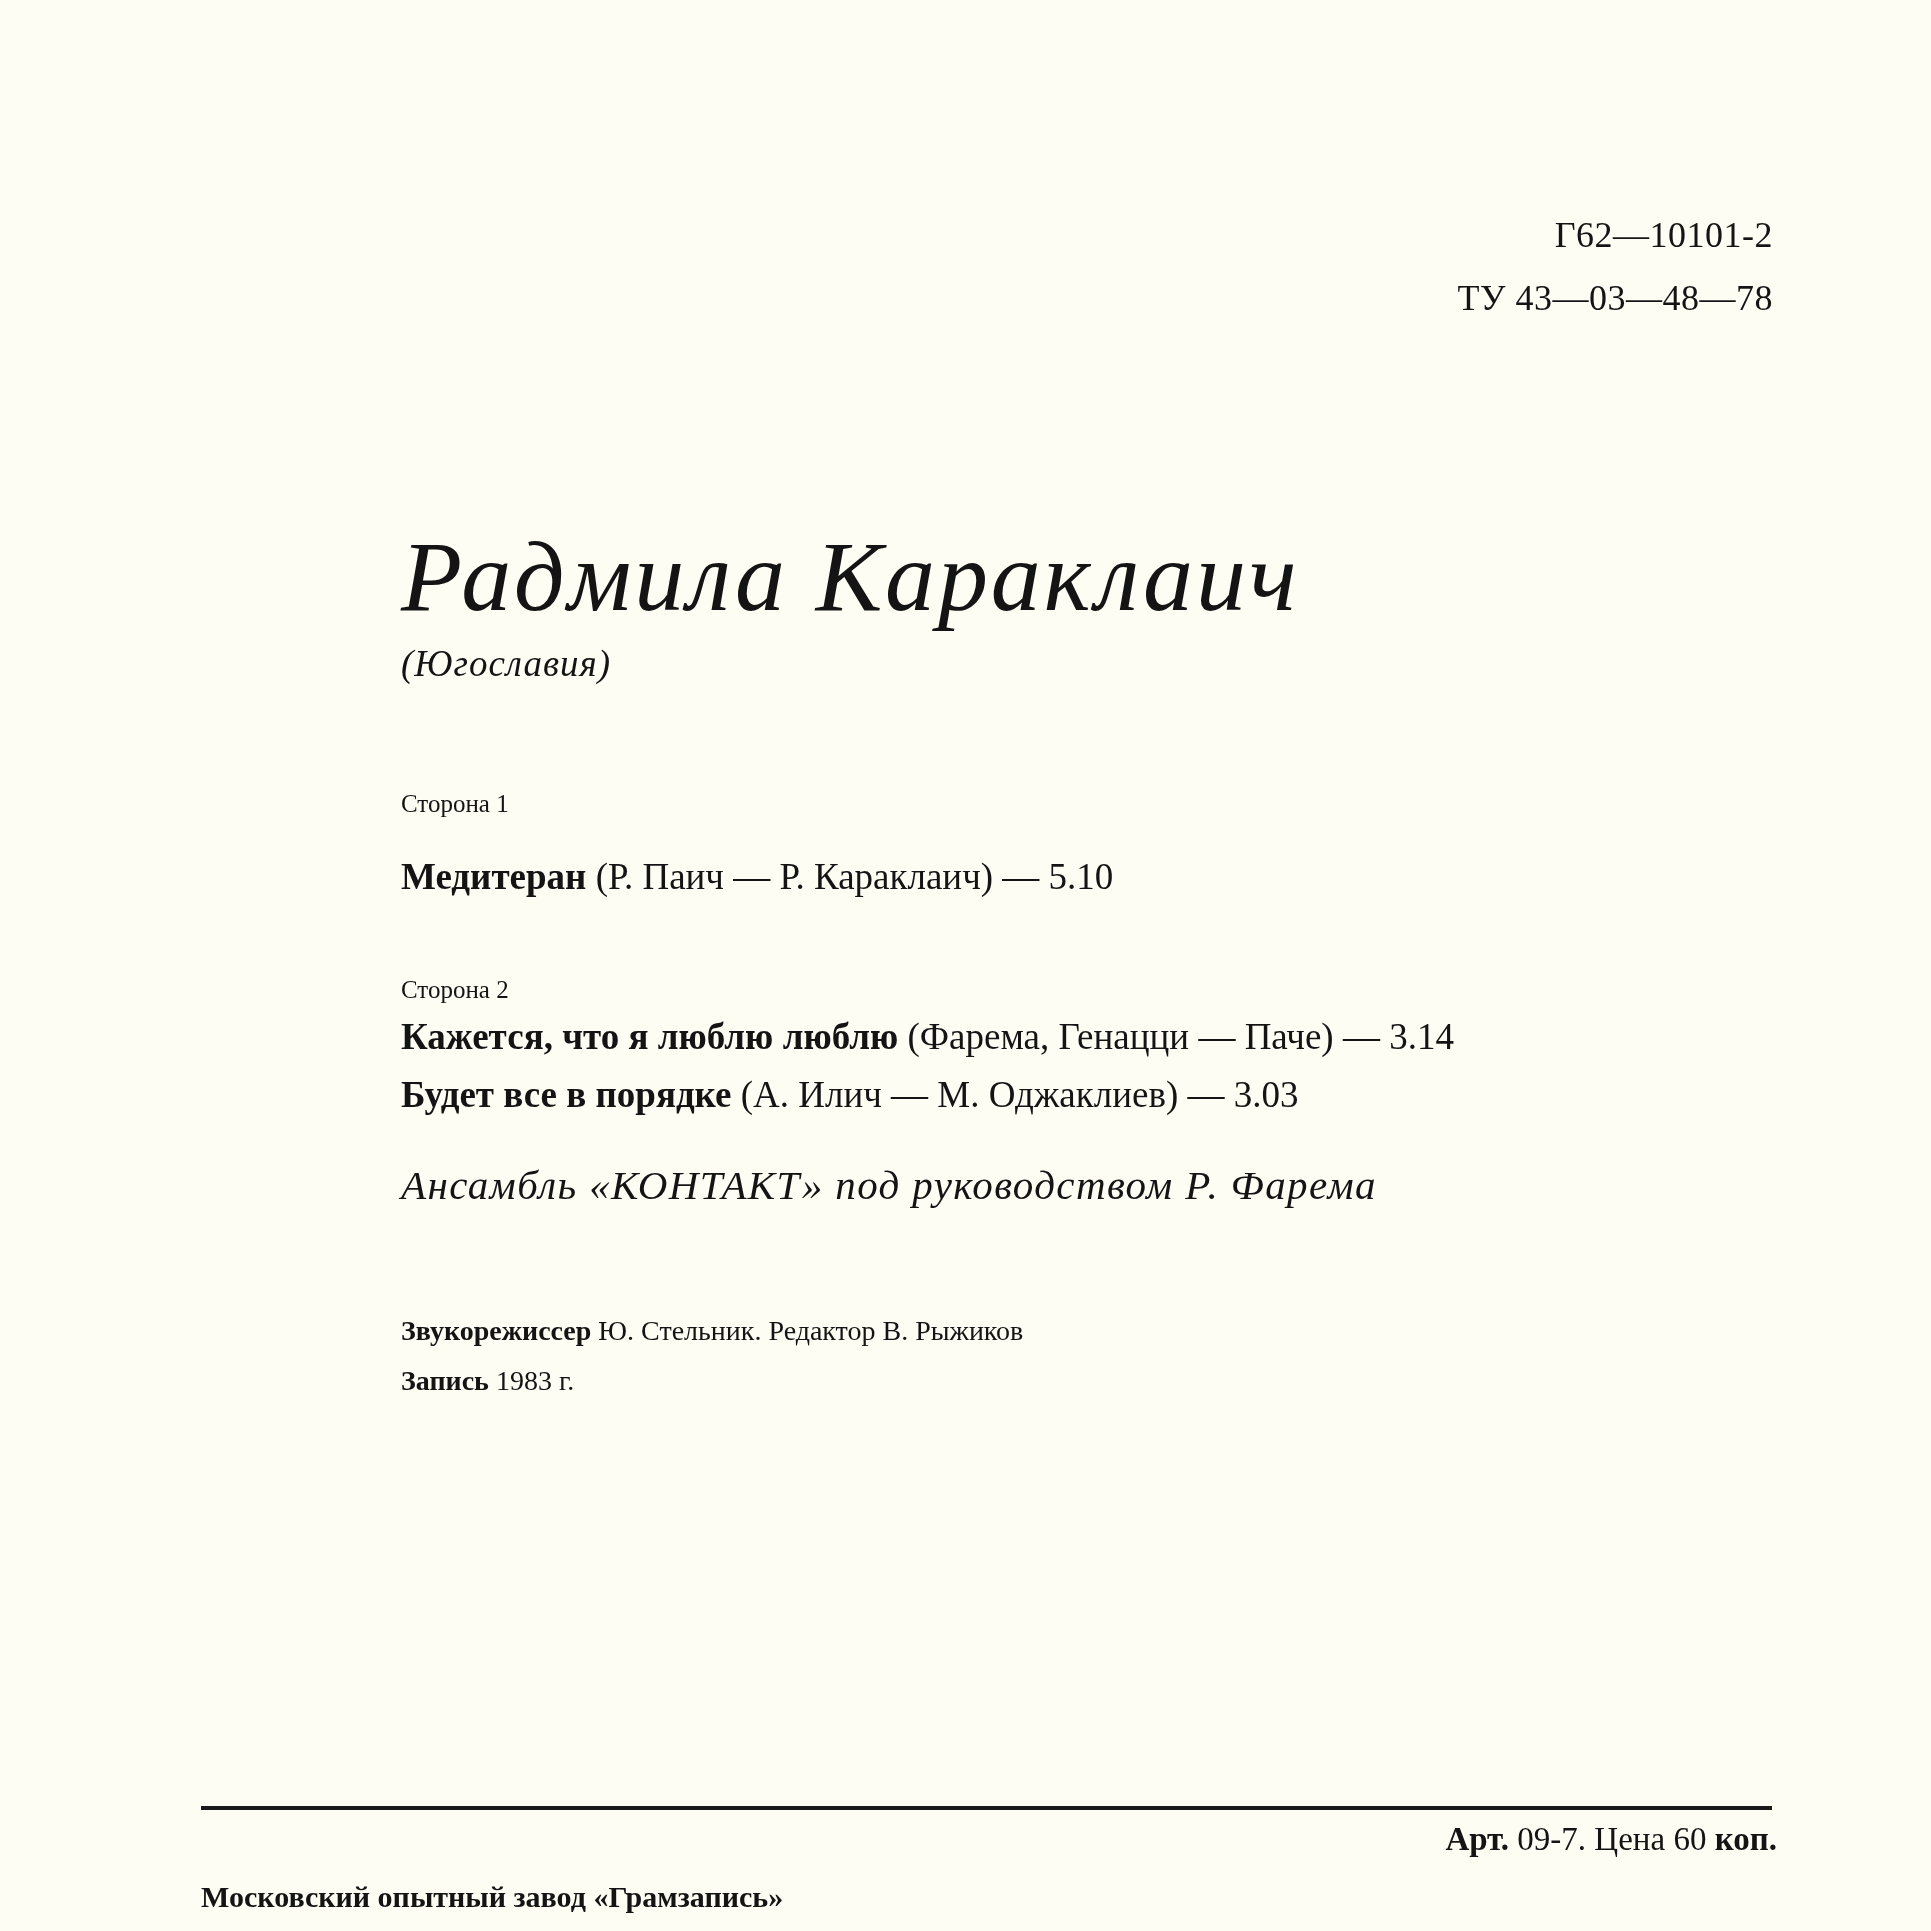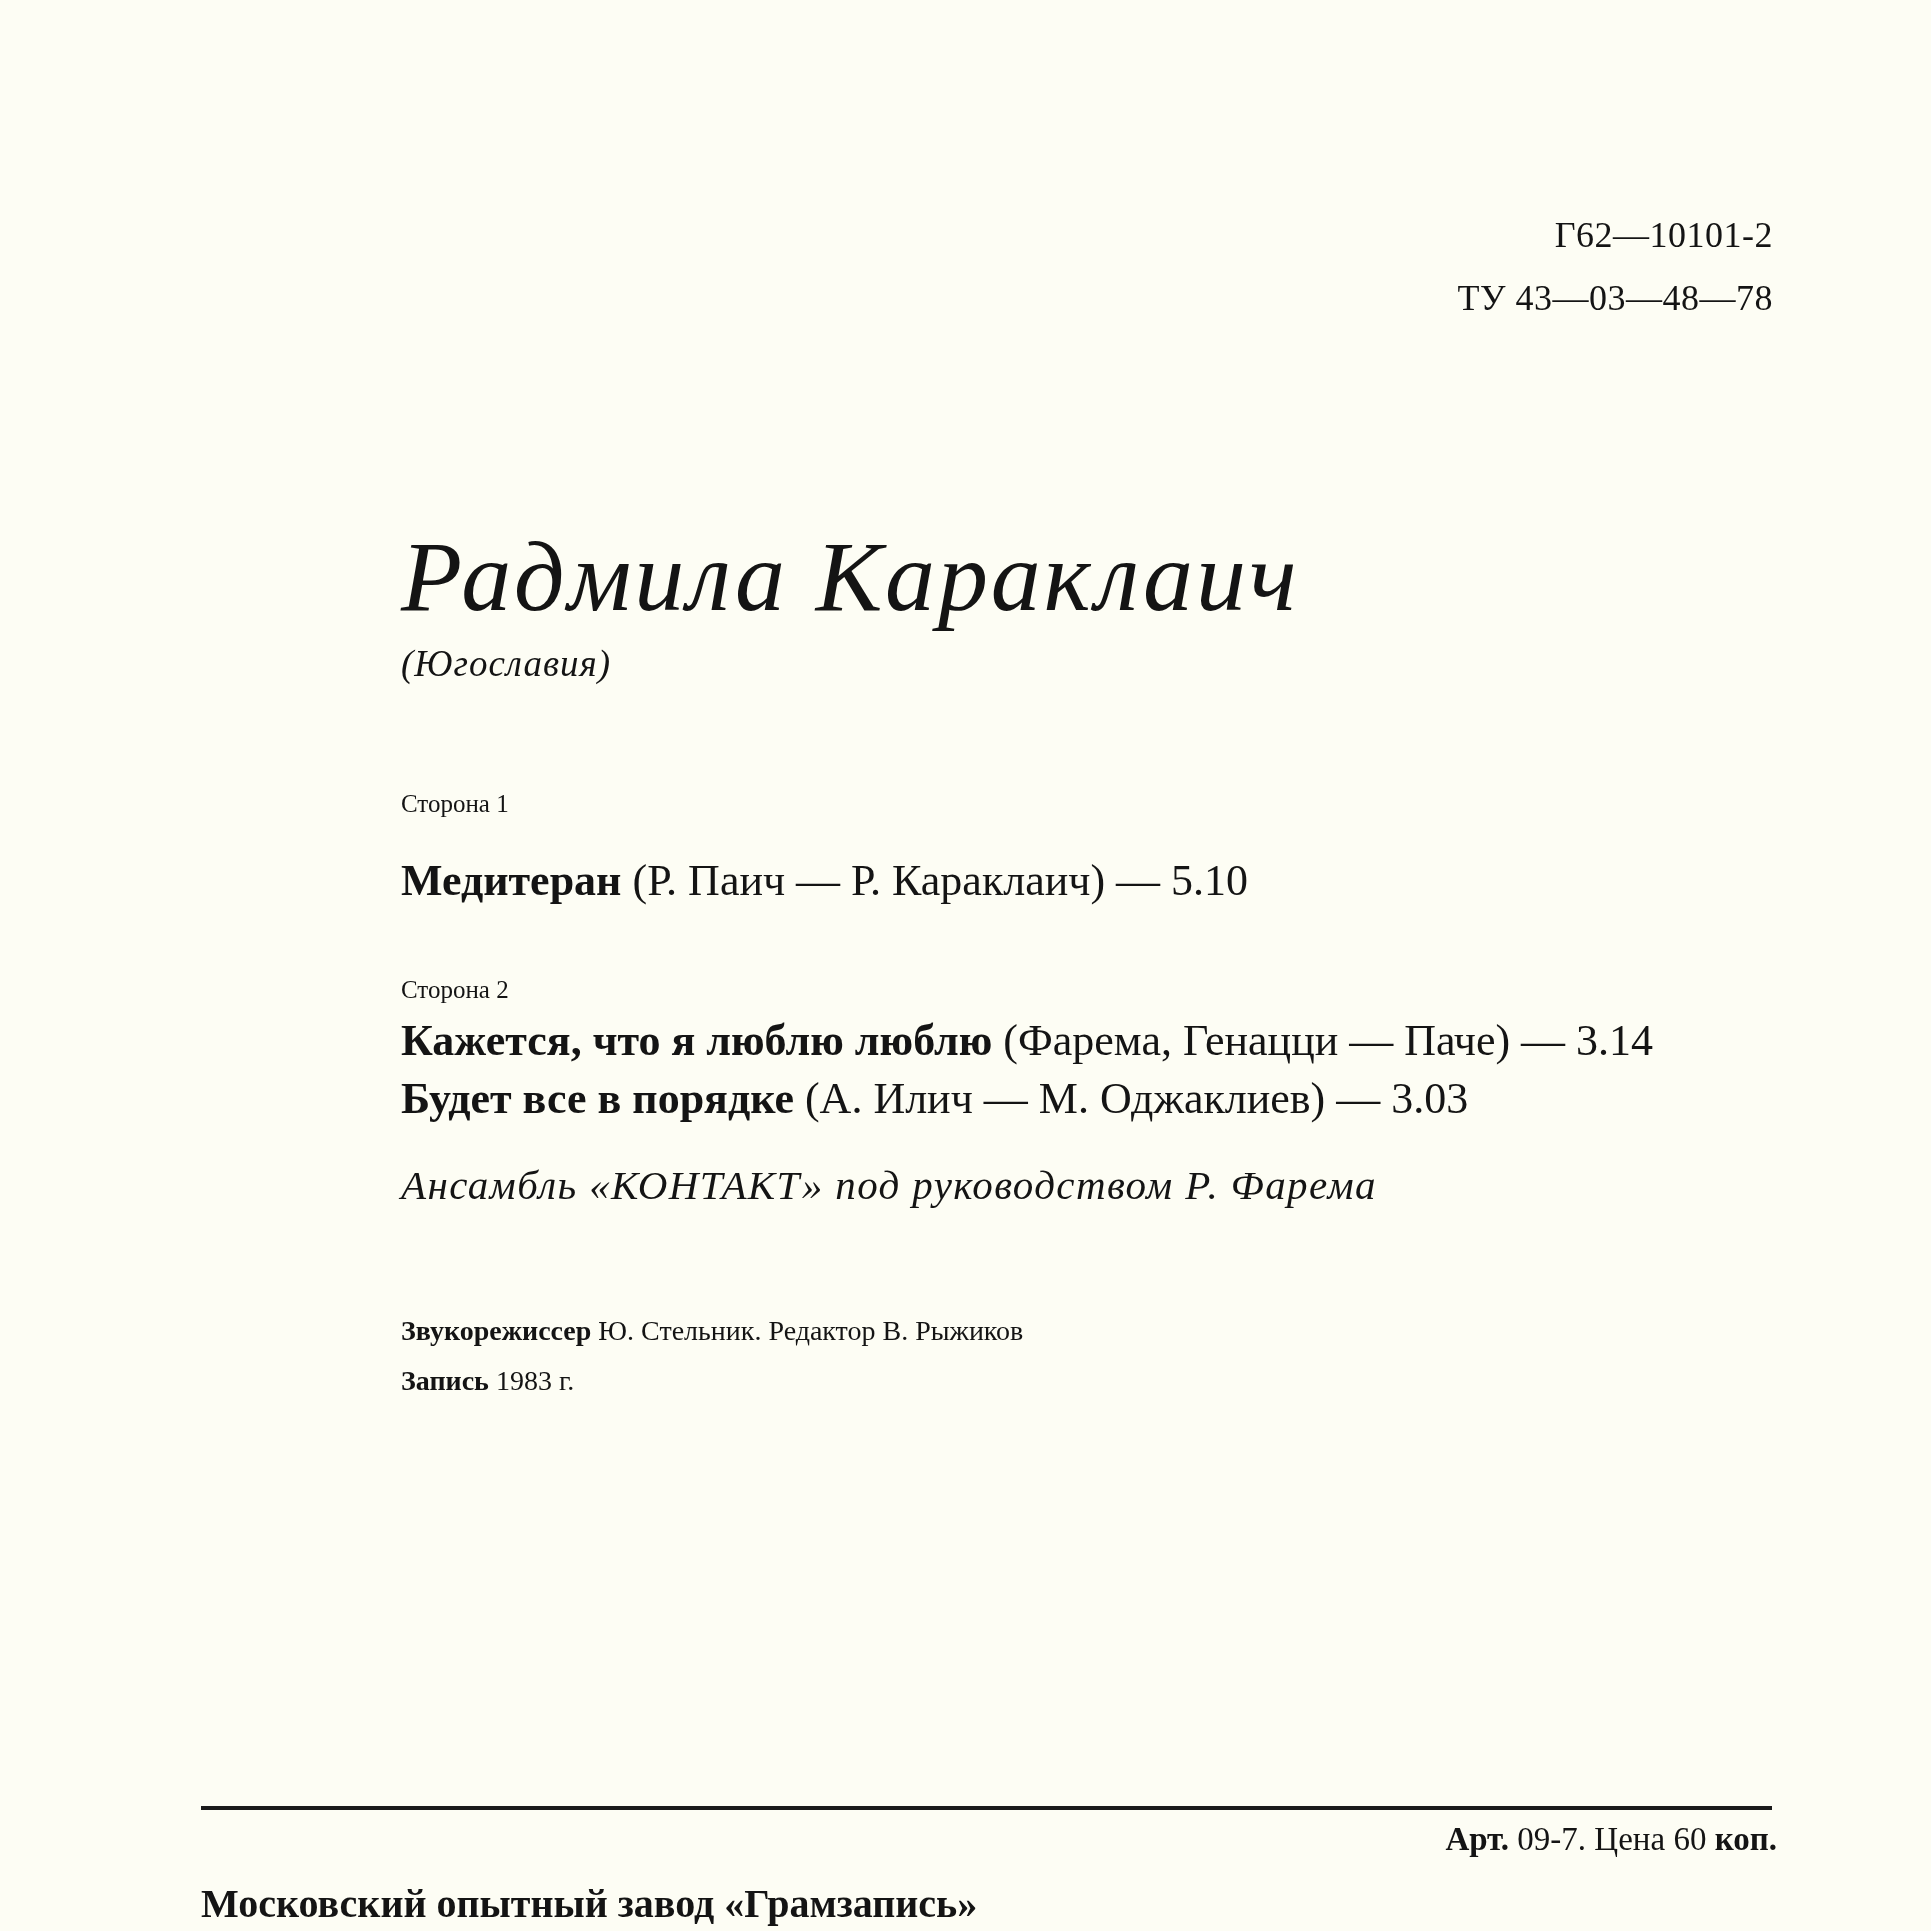--- a/index.html
+++ b/index.html
@@ -24,41 +24,41 @@
     }
     .country {
       left: 401px; top: 642px;
       font-size: 37px; font-style: italic; letter-spacing: 1px;
     }
 
     .side-label { left: 401px; font-size: 25px; }
     .side1 { top: 790px; }
     .side2 { top: 976px; }
 
-    .track { left: 401px; font-size: 44px; }
+    .track { left: 401px; font-size: 37px; }
     .track b { font-weight: bold; }
     .t1 { top: 855px; }
     .t2 { top: 1015px; }
     .t3 { top: 1073px; }
 
     .ensemble {
       left: 401px; top: 1161px;
       font-size: 41px; font-style: italic; letter-spacing: 1.4px;
     }
 
     .credits { left: 401px; font-size: 28px; text-align: center; }
     .credits b { font-weight: bold; }
     .cr1 { top: 1315px; }
     .cr2 { top: 1365px; }
 
     .rule {
       left: 201px; top: 1806px; width: 1571px; height: 3.9px;
       background: #1a1a1a;
     }
-    .footer-left { left: 201px; top: 1880px; font-size: 40px; font-weight: bold; }
+    .footer-left { left: 201px; top: 1880px; font-size: 30px; font-weight: bold; }
     .footer-right { right: 154px; top: 1821px; font-size: 33px; }
     .footer-right b { font-weight: bold; }
   </style>
 </head>
 <body>
 
 <div class="abs catalog cat1">Г62—10101-2</div>
 <div class="abs catalog cat2">ТУ 43—03—48—78</div>
 
 <div class="abs artist">Радмила Караклаич</div>

